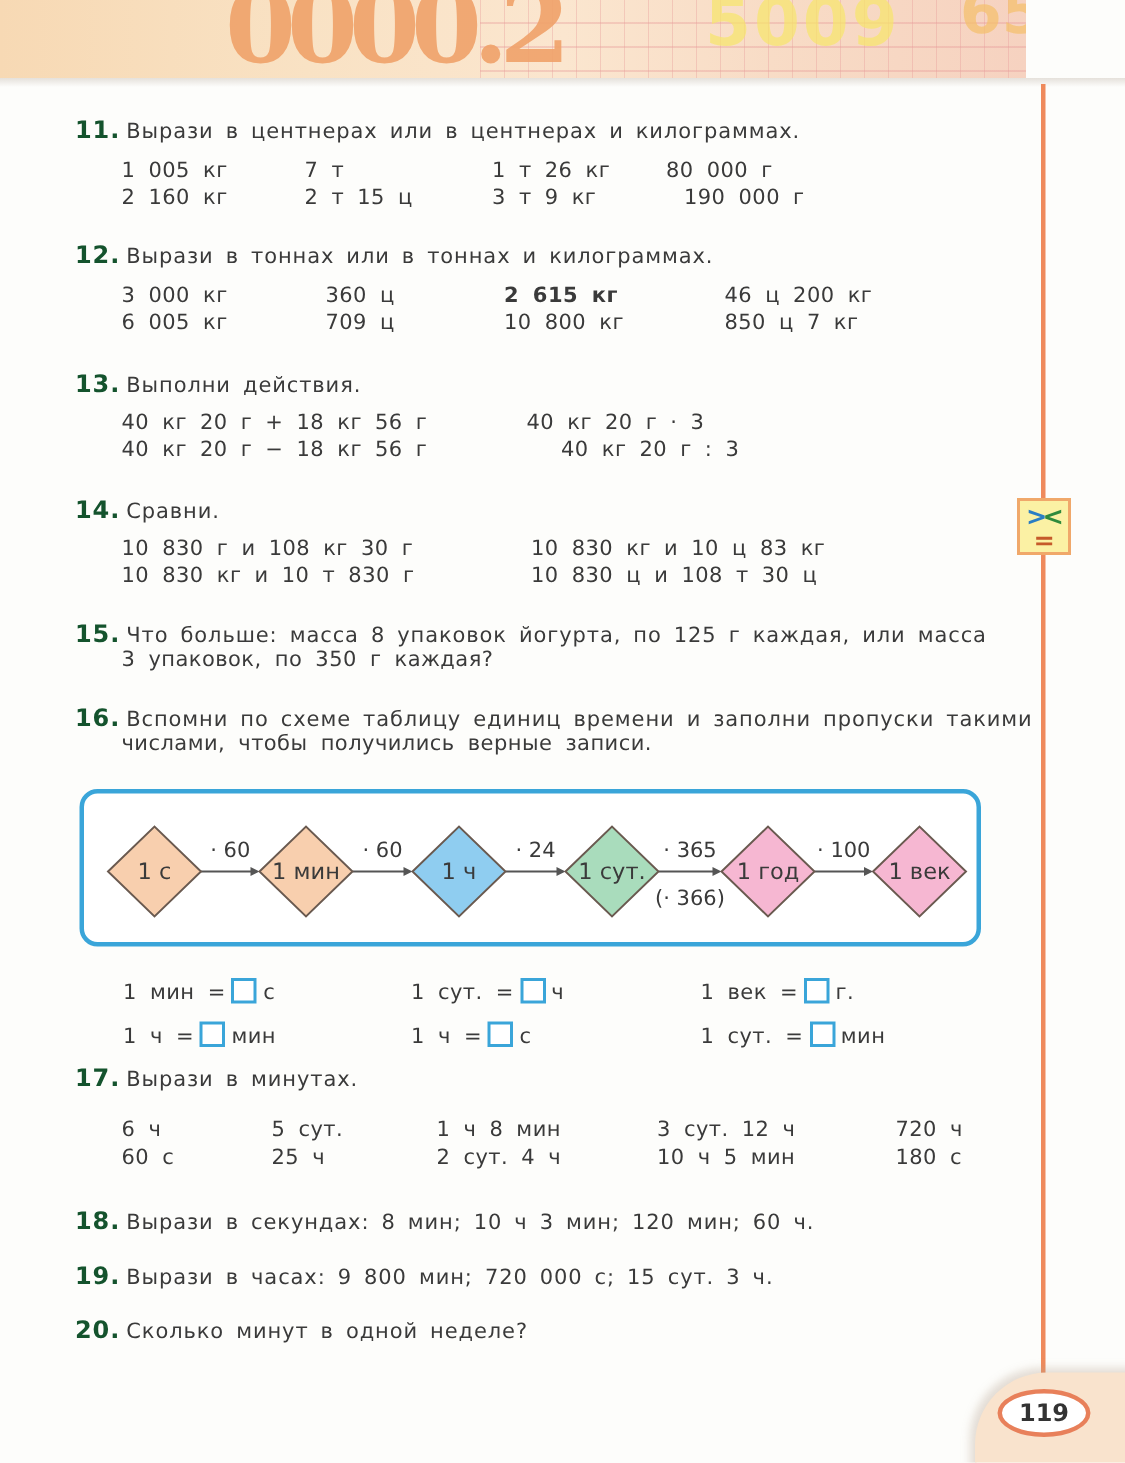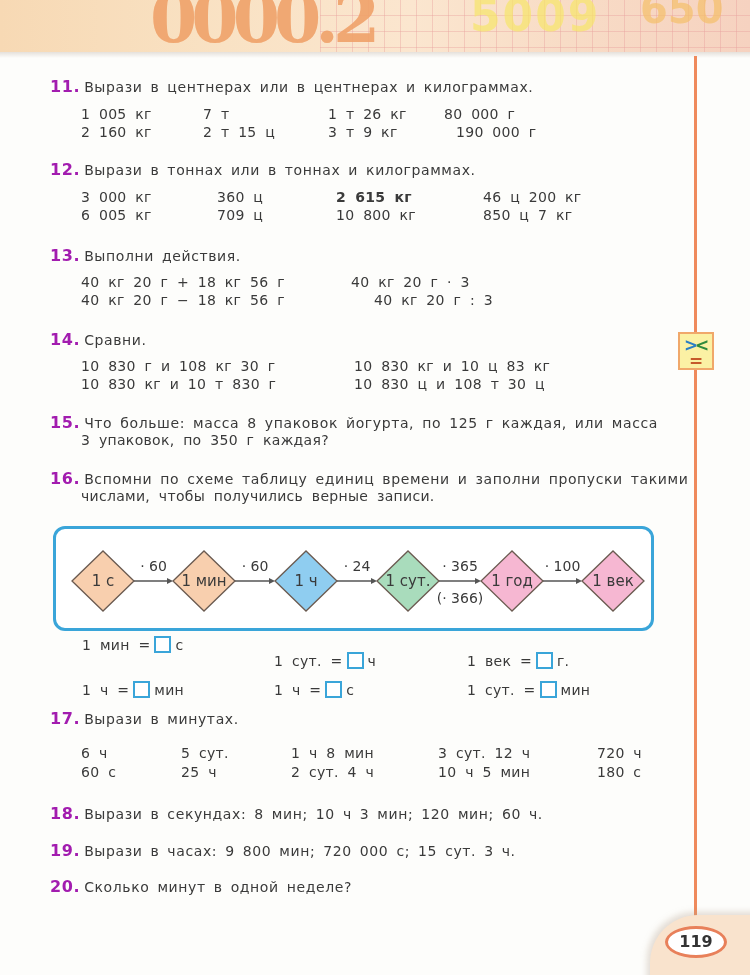--- a/index.html
+++ b/index.html
@@ -3,21 +3,21 @@
 <meta charset="utf-8">
 <style>
   html, body { margin: 0; padding: 0; }
   body {
     width: 750px; height: 975px; position: relative; overflow: hidden;
     background: #fdfdfb;
     font-family: "DejaVu Sans", sans-serif;
     color: #3a3a3a;
   }
   .banner {
-    position: absolute; left: 0; top: 0; width: 750px; height: 52px;
+    position: absolute; left: 0; top: 0; width: 684px; height: 52px;
     background: linear-gradient(90deg, #f7d9b4 0%, #f9e2c4 30%, #fbe6cf 55%, #f8dcc6 75%, #f6d2c0 100%);
     overflow: hidden;
   }
   .banner-grid {
     position: absolute; left: 320px; top: 0; width: 430px; height: 52px;
     background-image:
       linear-gradient(90deg, rgba(230,150,150,0.35) 1px, transparent 1px),
       linear-gradient(0deg, rgba(230,150,150,0.35) 1px, transparent 1px);
     background-size: 16px 16px;
   }
@@ -55,21 +55,21 @@
     background: #f9e3cd; border-radius: 48px 0 0 0;
     box-shadow: -3px -3px 6px rgba(180,160,140,0.35);
   }
   .page-num {
     position: absolute; left: 665px; top: 926px; width: 62px; height: 32px;
     border: 3px solid #e8805a; border-radius: 50%; background: #fff;
     box-sizing: border-box; text-align: center; line-height: 26px;
     font-weight: bold; font-size: 16px; color: #333;
   }
   .task { position: absolute; left: 50px; font-size: 14px; letter-spacing: 0.6px; word-spacing: 3px; }
-  .num { color: #a21caf; font-weight: bold; font-size: 16px; margin-right: 4px; }
+  .num { color: #14532d; font-weight: bold; font-size: 16px; margin-right: 4px; }
   .row { position: absolute; font-size: 14px; word-spacing: 4px; letter-spacing: 0.3px; white-space: nowrap; }
   .diagram {
     position: absolute; left: 53px; top: 526px; width: 601px; height: 105px;
     border: 3px solid #3aa5d9; border-radius: 12px; box-sizing: border-box; background: #fff;
   }
   .box {
     display: inline-block; width: 17px; height: 17px; border: 2px solid #3aa5d9;
     box-sizing: border-box; vertical-align: -3px; margin: 0 4px; background: #fff;
   }
   .lbl { font-size: 14px; fill: #3a3a3a; font-family: "DejaVu Sans", sans-serif; }
@@ -169,21 +169,21 @@
       <text x="250" y="57" text-anchor="middle" class="dlbl">1 ч</text>
       <polygon points="321,52 352,22 383,52 352,82" fill="#a9dcbc" stroke="#6a5a50" stroke-width="1.3"></polygon>
       <text x="352" y="57" text-anchor="middle" class="dlbl">1 сут.</text>
       <polygon points="425,52 456,22 487,52 456,82" fill="#f6b7d2" stroke="#6a5a50" stroke-width="1.3"></polygon>
       <text x="456" y="57" text-anchor="middle" class="dlbl">1 год</text>
       <polygon points="526,52 557,22 588,52 557,82" fill="#f6b7d2" stroke="#6a5a50" stroke-width="1.3"></polygon>
       <text x="557" y="57" text-anchor="middle" class="dlbl">1 век</text>
     </svg>
 </div>
 
-<div class="row" style="top:636px;left:82px;text-align:right;">
+<div class="row" style="top:652px;left:82px;text-align:right;">
   <span>1 мин =</span><span class="box"></span><span>с</span>
 </div>
 <div class="row" style="top:652px;left:274px;">
   <span>1 сут. =</span><span class="box"></span><span>ч</span>
 </div>
 <div class="row" style="top:652px;left:467px;">
   <span>1 век =</span><span class="box"></span><span>г.</span>
 </div>
 <div class="row" style="top:681px;left:82px;">
   <span>1 ч =</span><span class="box"></span><span>мин</span>

